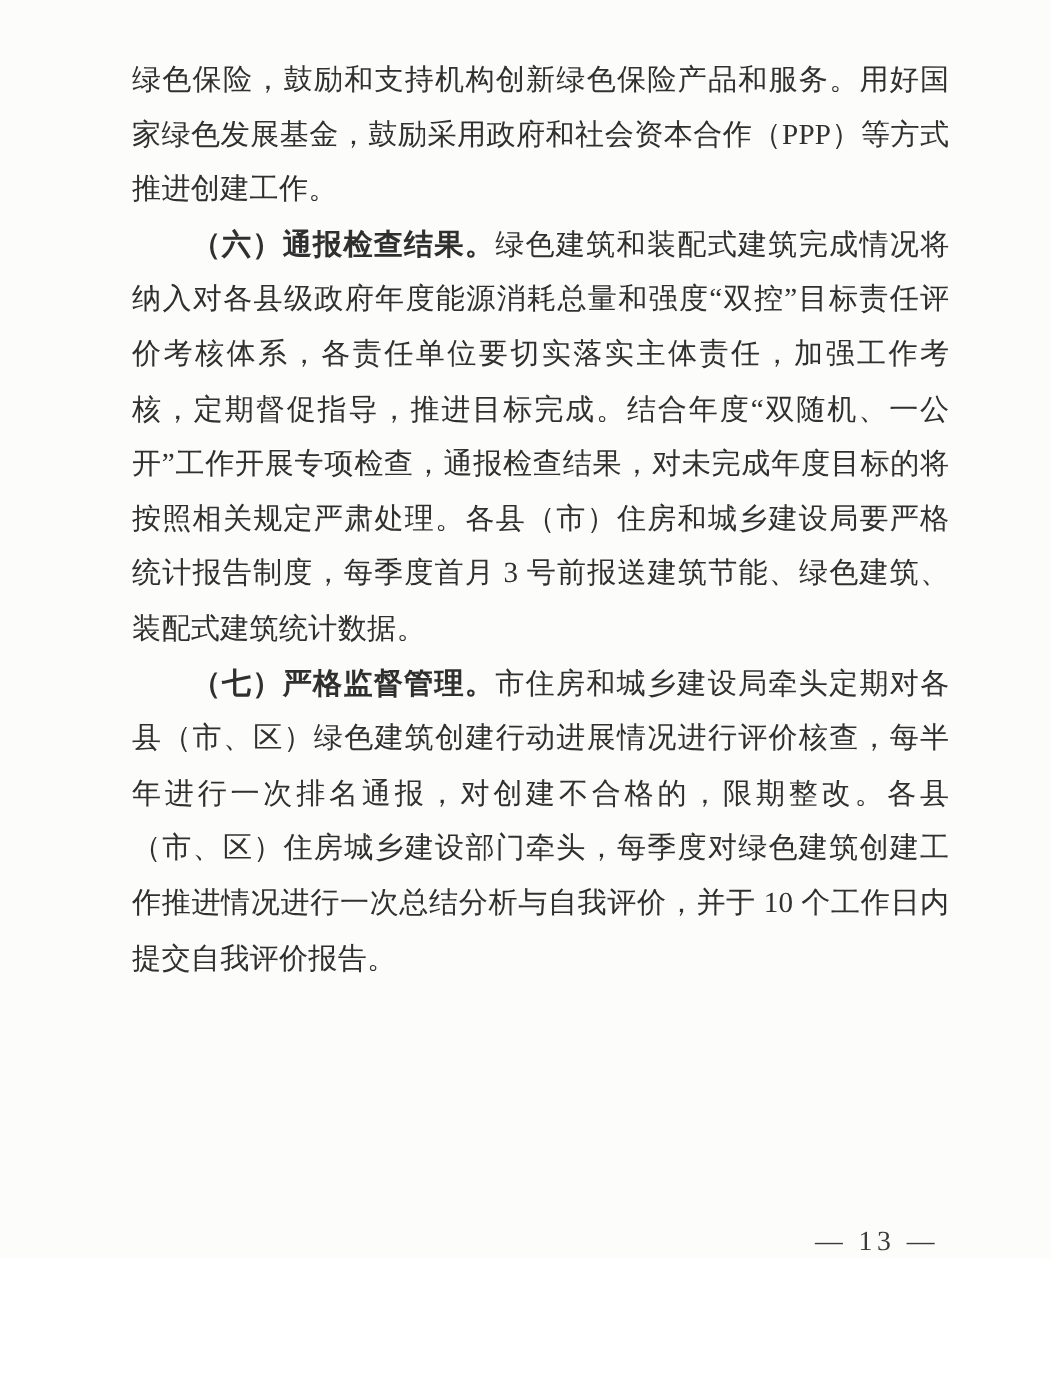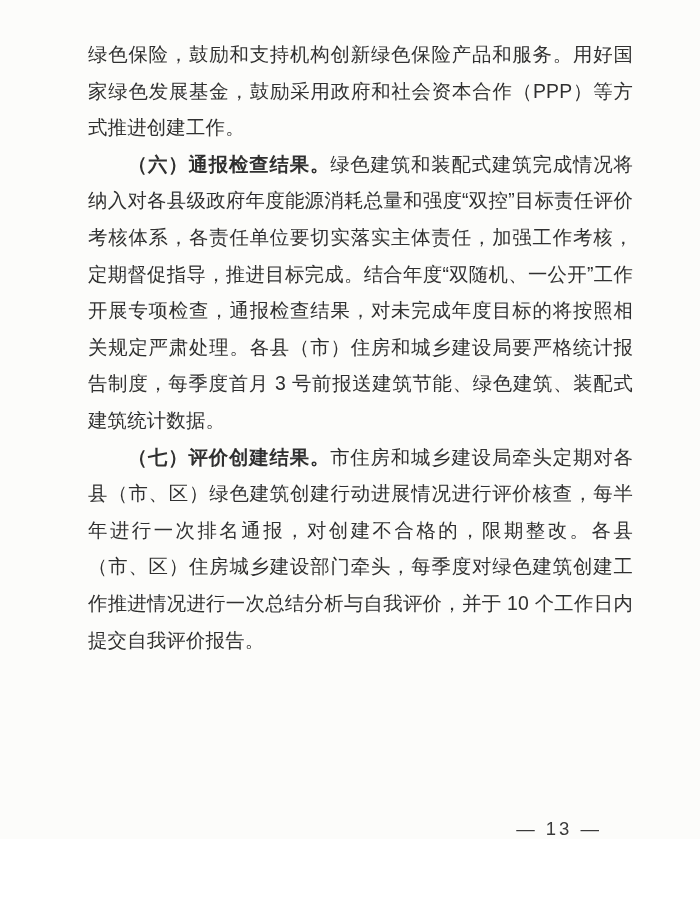--- a/index.html
+++ b/index.html
@@ -6,21 +6,21 @@
     margin: 0;
     padding: 0;
     background: #ffffff;
   }
   .page {
     position: relative;
     width: 700px;
     height: 839px;
     background: #fcfcfa;
     overflow: hidden;
-    font-family: Liberation Sans, sans-serif;
+    font-family: Liberation Serif, serif;
     color: #303030;
   }
   .content {
     position: absolute;
     left: 88px;
     top: 36px;
     width: 545px;
     text-align: justify;
     text-justify: inter-ideograph;
     font-size: 19.4px;
@@ -36,21 +36,21 @@
     text-indent: 2.05em;
   }
   .lead {
     font-weight: bold;
   }
   .body-text {
     font-weight: normal;
   }
   .page-number {
     position: absolute;
-    right: 98px;
+    right: 74px;
     top: 818px;
     font-size: 18.5px;
     letter-spacing: 3px;
     color: #3a3a3a;
     white-space: nowrap;
   }
 </style>
 </head>
 <body>
 
@@ -61,20 +61,20 @@
     <p>
       <span class="body-text">绿色保险，鼓励和支持机构创新绿色保险产品和服务。用好国家绿色发展基金，鼓励采用政府和社会资本合作（PPP）等方式推进创建工作。</span>
     </p>
 
 
     <p class="indent">
       <span class="lead">（六）通报检查结果。</span><span class="body-text">绿色建筑和装配式建筑完成情况将纳入对各县级政府年度能源消耗总量和强度“双控”目标责任评价考核体系，各责任单位要切实落实主体责任，加强工作考核，定期督促指导，推进目标完成。结合年度“双随机、一公开”工作开展专项检查，通报检查结果，对未完成年度目标的将按照相关规定严肃处理。各县（市）住房和城乡建设局要严格统计报告制度，每季度首月 3 号前报送建筑节能、绿色建筑、装配式建筑统计数据。</span>
     </p>
 
     <p class="indent">
-      <span class="lead">（七）评价创建结果。</span><span class="body-text">市住房和城乡建设局牵头定期对各县（市、区）绿色建筑创建行动进展情况进行评价核查，每半年进行一次排名通报，对创建不合格的，限期整改。各县（市、区）住房城乡建设部门牵头，每季度对绿色建筑创建工作推进情况进行一次总结分析与自我评价，并于 10 个工作日内提交自我评价报告。</span>
+      <span class="lead">（七）严格监督管理。</span><span class="body-text">市住房和城乡建设局牵头定期对各县（市、区）绿色建筑创建行动进展情况进行评价核查，每半年进行一次排名通报，对创建不合格的，限期整改。各县（市、区）住房城乡建设部门牵头，每季度对绿色建筑创建工作推进情况进行一次总结分析与自我评价，并于 10 个工作日内提交自我评价报告。</span>
     </p>
 
   </div>
 
   <div class="page-number">— 13 —</div>
 
 </div>
 
 </body></html>

